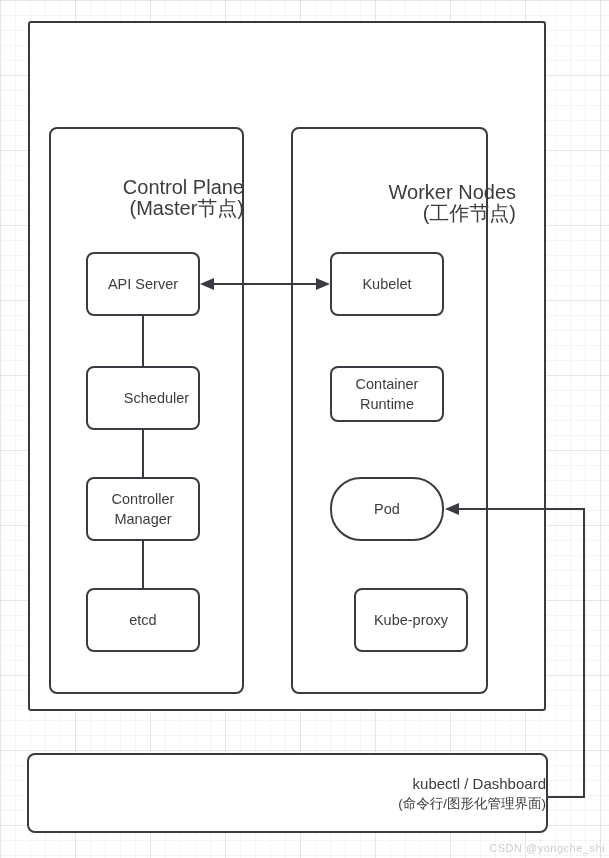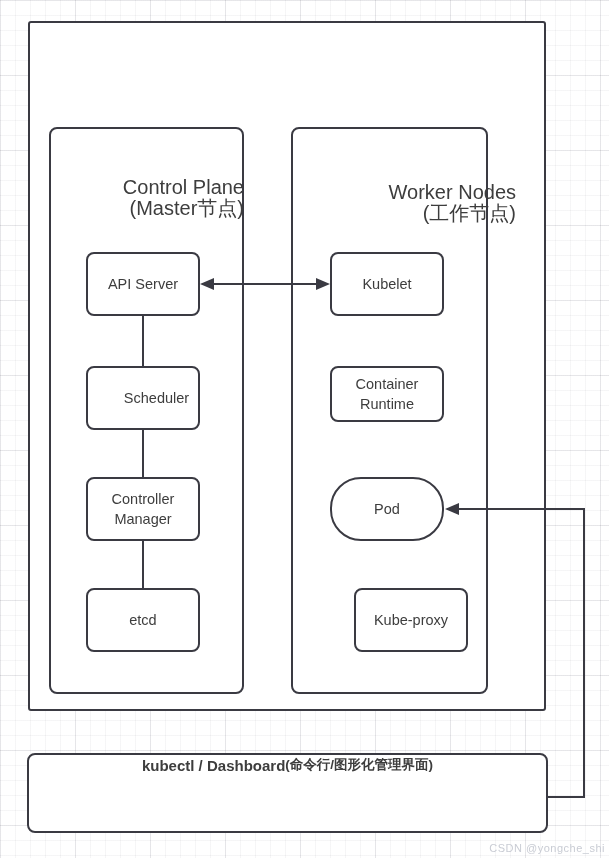--- a/index.html
+++ b/index.html
@@ -41,23 +41,22 @@
     font-size:24px;
     color:#3d3d3d;
   }
   .group-header{
     position:absolute;
     text-align:right;
     font-size:20px;line-height:21px;
   }
   .mgmt{
     border-radius:8px;
-    display:flex;flex-direction:row;align-items:flex-start;justify-content:center;
+    display:flex;flex-direction:column;align-items:flex-end;justify-content:center;
     text-align:center;
-    font-weight:bold;
   }
   .mgmt .l1{font-size:15px;line-height:21px;}
   .mgmt .l2{font-size:13.5px;line-height:19px;}
   .hline{position:absolute;border-top:2px solid #3a3a42;height:0;}
   .vline{position:absolute;border-left:2px solid #3a3a42;width:0;}
   .arrow-left{
     position:absolute;width:0;height:0;
     border-top:6px solid transparent;
     border-bottom:6px solid transparent;
     border-right:14px solid #3a3a42;

